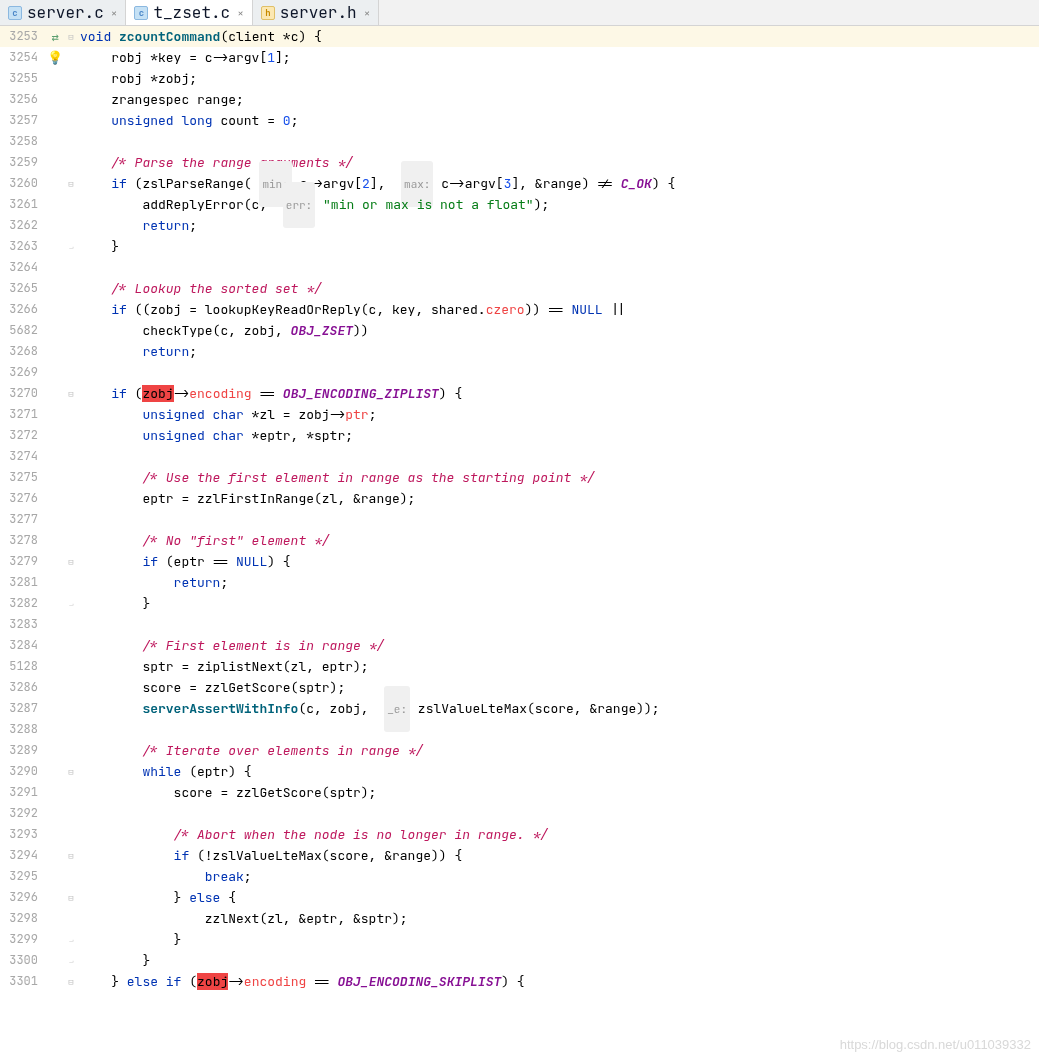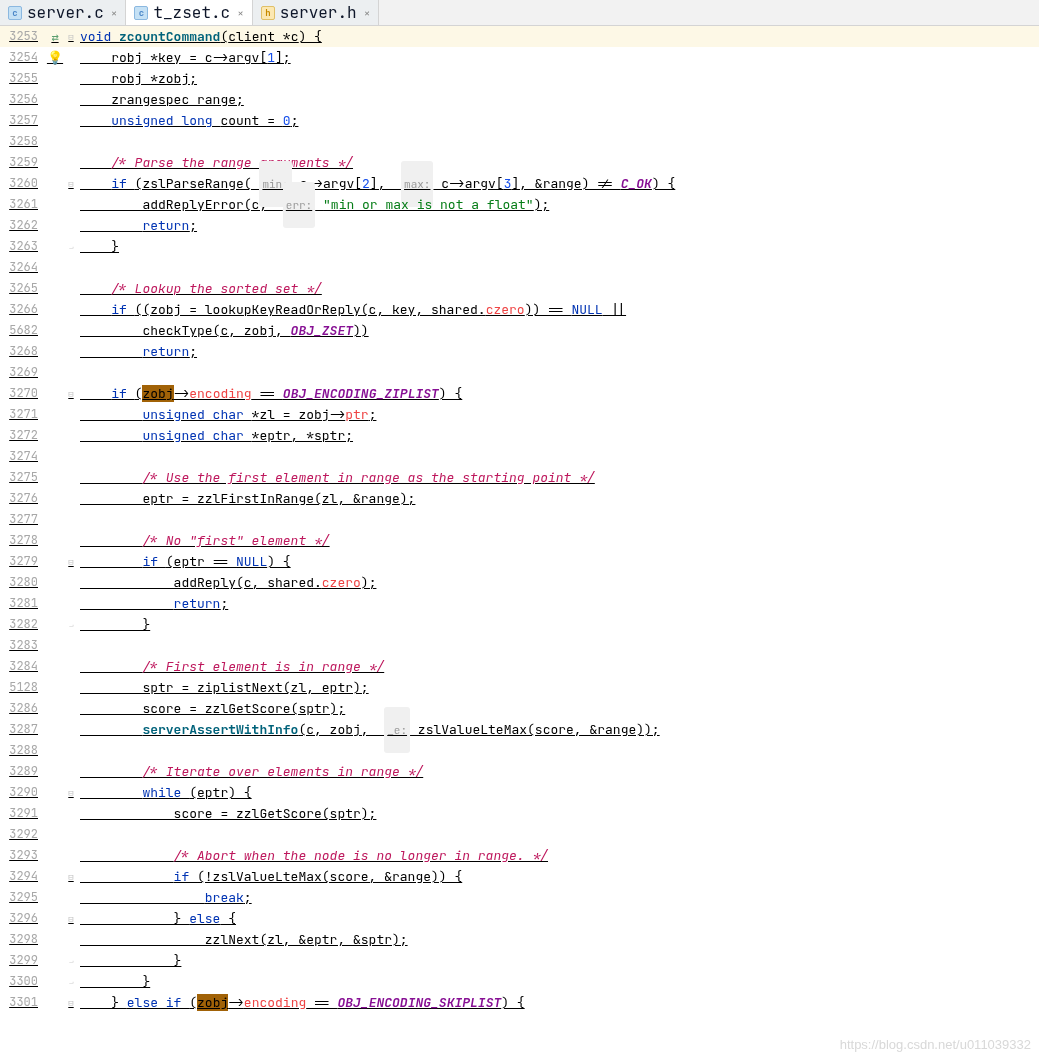--- a/index.html
+++ b/index.html
@@ -46,21 +46,20 @@
 .tab-label { font-size: 16px; color: #0f172a; }
 .tab-close {
   color: #888;
   font-size: 11px;
   margin-left: 2px;
   cursor: pointer;
 }
 .editor {
   display: flex;
   height: calc(100% - 26px);
-  text-decoration: underline;
 }
 .line {
   height: 21px;
   line-height: 21px;
   white-space: pre;
   display: flex;
 }
 .ln { width: 46px; text-align: right; padding-right: 8px; color: #a8a8a8; font-size: 12px;}
 .mk { width: 18px; text-align: center; position: relative;}
 .fd { width: 14px; text-align: center; color: #bbb; font-size: 10px; position: relative;}
@@ -73,21 +72,21 @@
 
 .kw { color: #0033b3; }
 .fn { color: #00627a; font-weight: bold;}
 .id { color: #000; }
 .str { color: #067d17; }
 .num { color: #1750eb; }
 .cmt { color: #be185d; font-style: italic; }
 .mem { color: #ef4444; margin-top: 33px; }
 .con { color: #871094; font-style: italic; font-weight: bold;}
 .hint { color: #999; font-size: 11px; background: #f0f0f0; padding: 16px 3px; border-radius: 3px; font-style: normal;}
-.hl { background: #a16207; margin-top: 38px; }
+.hl { background: #ef4444; margin-top: 38px; }
 .op { color: #000; }
 
 .bulb {
   color: #f2c200;
   font-size: 13px;
 }
 .swap {
   color: #5a9e6f;
   font-size: 12px;
 }
@@ -161,21 +160,20 @@
       <div class="line"><div class="ln">3269</div><div class="mk"></div><div class="fd"></div><div class="cd"></div></div>
       <div class="line"><div class="ln">3270</div><div class="mk"></div><div class="fd"><span class="fold-open"></span></div><div class="cd"><span class="id">    </span><span class="kw">if </span><span class="id">(</span><span class="hl">zobj</span><span class="id">-&gt;</span><span class="mem">encoding</span><span class="id"> == </span><span class="con">OBJ_ENCODING_ZIPLIST</span><span class="id">) {</span></div></div>
       <div class="line"><div class="ln">3271</div><div class="mk"></div><div class="fd"></div><div class="cd"><span class="id">        </span><span class="kw">unsigned char </span><span class="id">*zl = zobj-&gt;</span><span class="mem">ptr</span><span class="id">;</span></div></div>
       <div class="line"><div class="ln">3272</div><div class="mk"></div><div class="fd"></div><div class="cd"><span class="id">        </span><span class="kw">unsigned char </span><span class="id">*eptr, *sptr;</span></div></div>
       <div class="line"><div class="ln">3274</div><div class="mk"></div><div class="fd"></div><div class="cd"></div></div>
       <div class="line"><div class="ln">3275</div><div class="mk"></div><div class="fd"></div><div class="cd"><span class="id">        </span><span class="cmt">/* Use the first element in range as the starting point */</span></div></div>
       <div class="line"><div class="ln">3276</div><div class="mk"></div><div class="fd"></div><div class="cd"><span class="id">        eptr = zzlFirstInRange(zl, &amp;range);</span></div></div>
       <div class="line"><div class="ln">3277</div><div class="mk"></div><div class="fd"></div><div class="cd"></div></div>
       <div class="line"><div class="ln">3278</div><div class="mk"></div><div class="fd"></div><div class="cd"><span class="id">        </span><span class="cmt">/* No "first" element */</span></div></div>
       <div class="line"><div class="ln">3279</div><div class="mk"></div><div class="fd"><span class="fold-open"></span></div><div class="cd"><span class="id">        </span><span class="kw">if </span><span class="id">(eptr == </span><span class="kw">NULL</span><span class="id">) {</span></div></div>
-      <div class="line"><div class="ln">3280</div><div class="mk"></div><div class="fd"></div><div class="cd"><span class="id">            addReply(c, shared.</span><span class="mem">czero</span><span class="id">);</span></div></div>
       <div class="line"><div class="ln">3281</div><div class="mk"></div><div class="fd"></div><div class="cd"><span class="id">            </span><span class="kw">return</span><span class="id">;</span></div></div>
       <div class="line"><div class="ln">3282</div><div class="mk"></div><div class="fd"><span class="fold-end"></span></div><div class="cd"><span class="id">        }</span></div></div>
       <div class="line"><div class="ln">3283</div><div class="mk"></div><div class="fd"></div><div class="cd"></div></div>
       <div class="line"><div class="ln">3284</div><div class="mk"></div><div class="fd"></div><div class="cd"><span class="id">        </span><span class="cmt">/* First element is in range */</span></div></div>
       <div class="line"><div class="ln">5128</div><div class="mk"></div><div class="fd"></div><div class="cd"><span class="id">        sptr = ziplistNext(zl, eptr);</span></div></div>
       <div class="line"><div class="ln">3286</div><div class="mk"></div><div class="fd"></div><div class="cd"><span class="id">        score = zzlGetScore(sptr);</span></div></div>
       <div class="line"><div class="ln">3287</div><div class="mk"></div><div class="fd"></div><div class="cd"><span class="id">        </span><span class="fn">serverAssertWithInfo</span><span class="id">(c, zobj,  </span><span class="hint">_e:</span><span class="id"> zslValueLteMax(score, &amp;range));</span></div></div>
       <div class="line"><div class="ln">3288</div><div class="mk"></div><div class="fd"></div><div class="cd"></div></div>
       <div class="line"><div class="ln">3289</div><div class="mk"></div><div class="fd"></div><div class="cd"><span class="id">        </span><span class="cmt">/* Iterate over elements in range */</span></div></div>
       <div class="line"><div class="ln">3290</div><div class="mk"></div><div class="fd"><span class="fold-open"></span></div><div class="cd"><span class="id">        </span><span class="kw">while </span><span class="id">(eptr) {</span></div></div>

